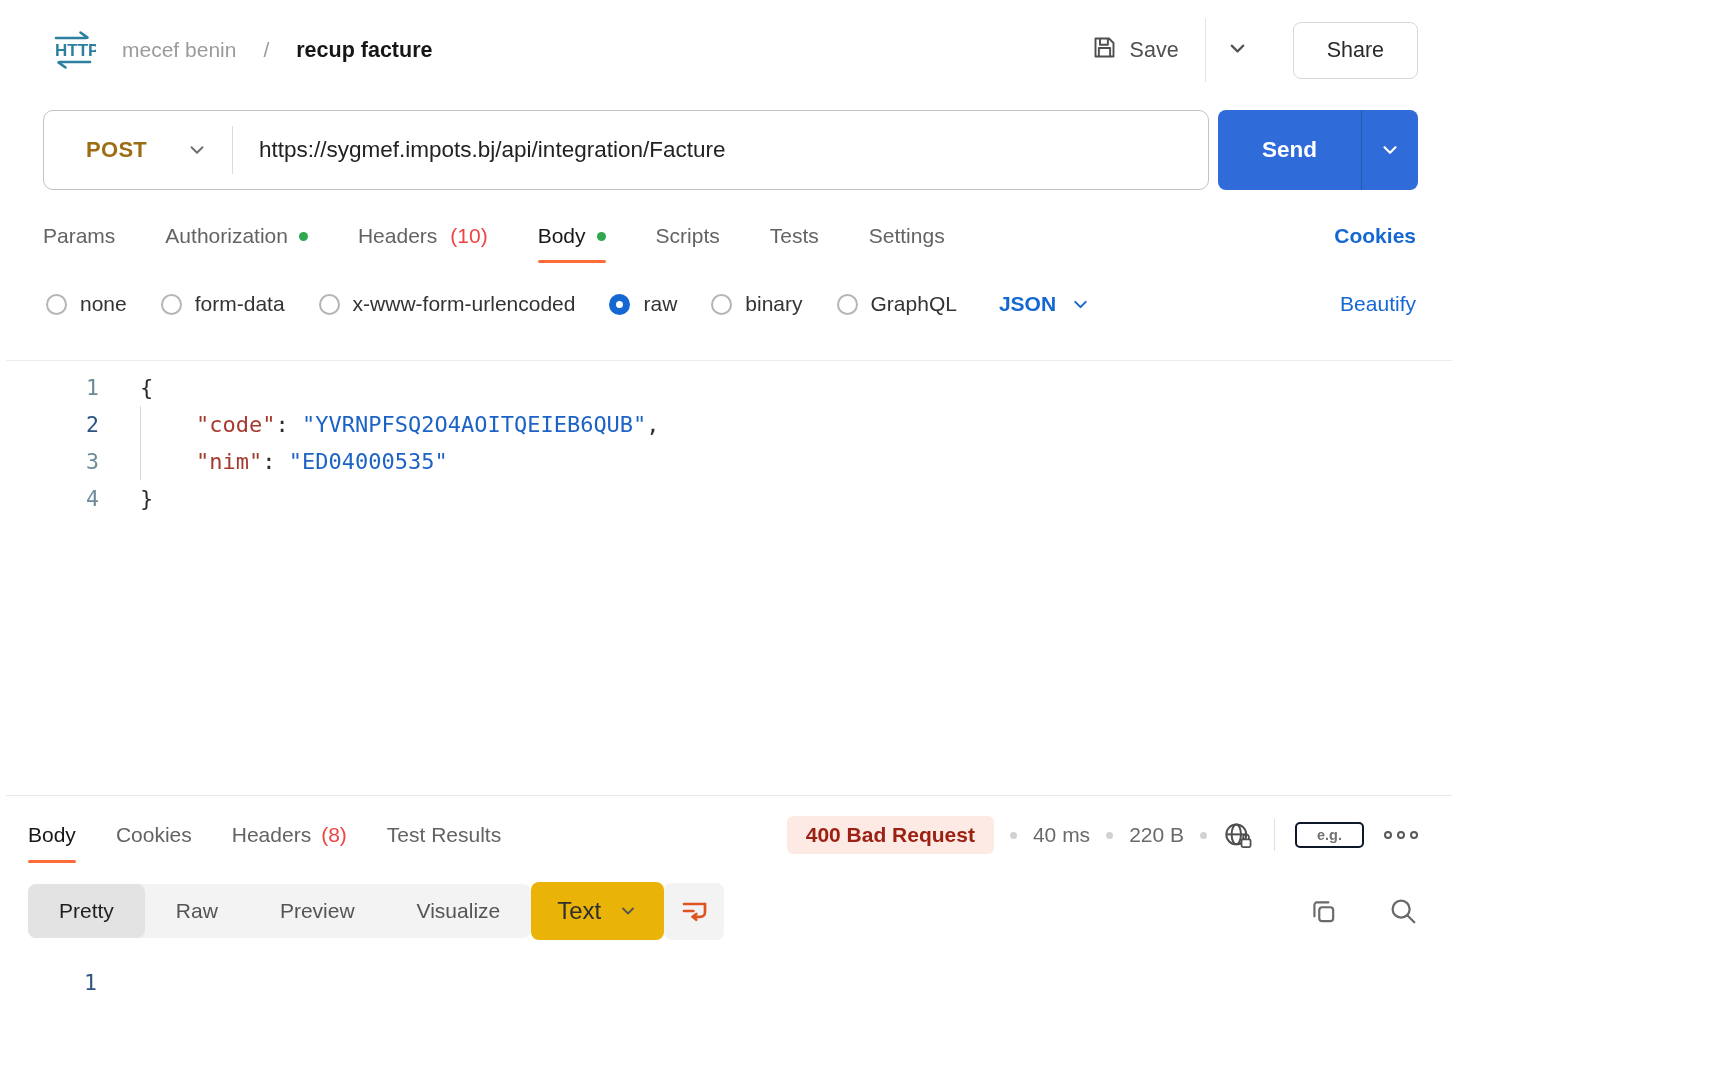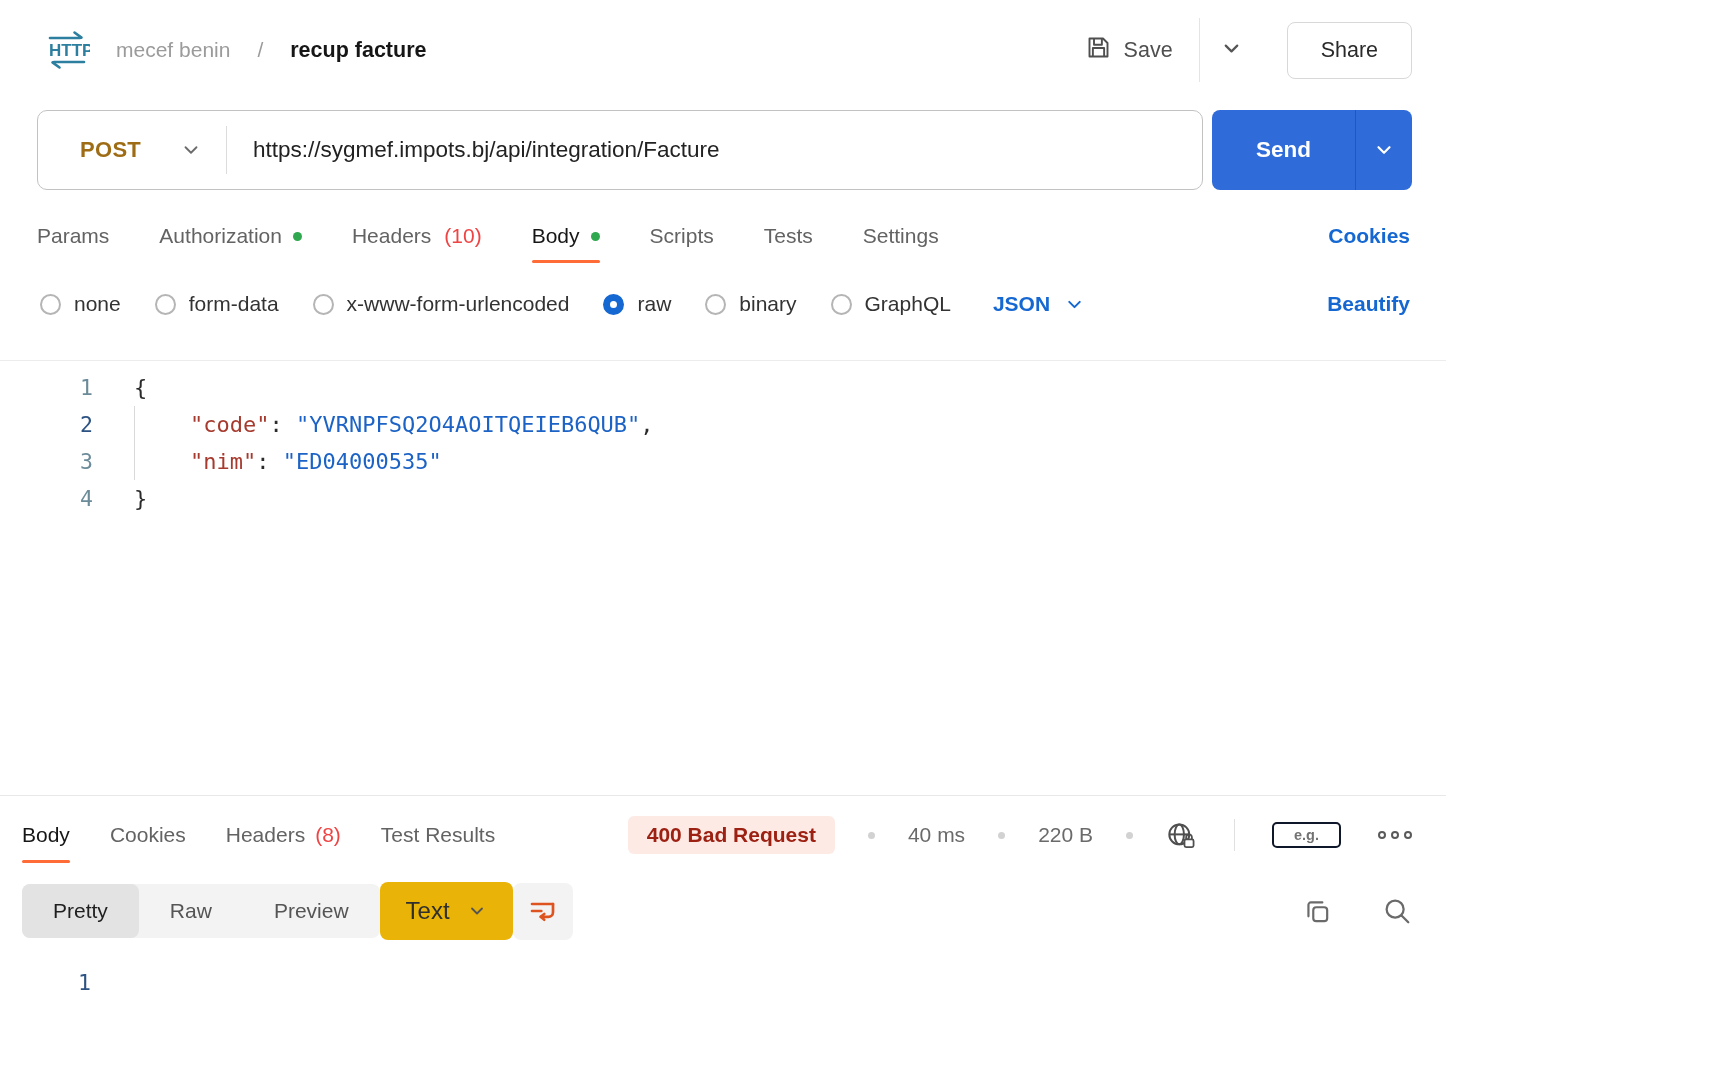--- a/index.html
+++ b/index.html
@@ -1,18 +1,18 @@
 <!DOCTYPE html>
 <html><head>
 <meta charset="utf-8">
 <style>
   * { margin:0; padding:0; box-sizing:border-box; }
   html,body { background:#fff; }
   body { font-family:"Liberation Sans", sans-serif; color:#212121; }
-  .app { position:relative; width:1446px; height:1086px; background:#fff; overflow:hidden; }
+  .app { position:relative; width:1446px; height:1086px; background:#fff; overflow:hidden;margin-left:6px; }
 
   
   .topbar { display:flex; align-items:center; height:100px; padding:0 34px 0 44px; }
   .http-logo { margin-right:26px; display:flex; align-items:center; }
   .breadcrumb { display:flex; align-items:center; gap:27px; font-size:21px; }
   .crumb-collection { color:#9b9b9b; cursor:pointer; }
   .crumb-sep { color:#9b9b9b; }
   .crumb-request { font-weight:700; color:#161616; font-size:21.5px; cursor:pointer; }
   .topbar-right { margin-left:auto; display:flex; align-items:center; }
   .save-btn { display:flex; align-items:center; gap:12px; font-size:21.5px; color:#4f4f4f;
@@ -53,21 +53,21 @@
   .cookies-link { margin-left:auto; margin-right:0; color:#1567d2; font-weight:700; cursor:pointer; }
 
   
   .body-type-row { display:flex; align-items:center; padding:44px 36px 0 40px;
                    font-size:21px; color:#333; gap:34px; }
   .radio-item { display:flex; align-items:center; gap:13px; cursor:pointer; }
   .radio { width:21px; height:21px; border-radius:50%; border:2px solid #b5b5b5; background:#fff; flex:none; }
   .radio-item.selected .radio { border:7px solid #1567d2; }
   .json-select { display:flex; align-items:center; gap:14px; color:#1567d2; font-weight:700;
                  margin-left:8px; cursor:pointer; }
-  .beautify-link { margin-left:auto; color:#1567d2; font-weight:700; cursor:pointer; }
+  .beautify-link { margin-left:auto; color:#1567d2; font-weight:400; cursor:pointer; }
 
   
   .editor { margin-top:44px; border-top:1px solid #ececec; position:relative; height:435px;
             padding-top:8px; font-family:"DejaVu Sans Mono", monospace; font-size:22px; cursor:text; }
   .code-line { display:flex; height:37px; align-items:center; }
   .ln { width:93px; text-align:right; color:#6b8b99; flex:none; font-size:21.5px; }
   .ln.active { color:#2d5382; }
   .code { padding-left:41px; color:#2b2b2b; white-space:pre; display:flex; align-items:center; height:100%; }
   .indent-guide { display:inline-block; width:56px; height:37px; border-left:1px solid #d9d9d9; flex:none; }
   .tok-key { color:#a63a2e; }
@@ -79,21 +79,21 @@
   .editor-lane-border { position:absolute; left:1692px; top:365px; width:1px; height:434px; background:#eeeeee; }
   .outer-scroll-line { position:absolute; left:1707px; top:365px; width:1px; height:721px; background:#e8e8e8; }
 
   
   .response { border-top:1px solid #e8e8e8; position:relative; }
   .resp-header { display:flex; align-items:center; padding:20px 30px 0 22px; font-size:21px; color:#636363; }
   .resp-tab { margin-right:40px; position:relative; cursor:pointer; display:flex; align-items:center; gap:8px; }
   .resp-tab.active { color:#161616; }
   .resp-tab.active::after { content:""; position:absolute; left:0; right:0; bottom:-16px;
                             height:3px; background:#ff6c37; border-radius:2px; }
-  .resp-meta { margin-left:auto; display:flex; align-items:center; gap:33px; }
+  .resp-meta { margin-left:auto; display:flex; align-items:center; gap:16px; }
   .status-pill { background:#fdeae5; color:#9c2113; font-size:21px; font-weight:600;
                  padding:7px 19px; border-radius:6px; }
   .meta-dot { width:7px; height:7px; border-radius:50%; background:#d2d2d2; }
   .meta-text { color:#6a6a6a; font-size:21px; }
   .meta-vdiv { width:1px; height:32px; background:#e0e0e0; margin:0 4px; }
   .eg-badge { border:2px solid #0f172a; border-radius:5px; font-size:14.5px; font-weight:600;
               color:#737373; padding:3px 20px; cursor:pointer; }
   .ellipsis-icon { display:flex; gap:5px; cursor:pointer; padding:4px; }
   .ellipsis-icon i { width:8px; height:8px; border:2px solid #5a5a5a; border-radius:50%; display:block; }
   .icon-btn { background:none; border:none; cursor:pointer; display:flex; align-items:center; padding:0; }
@@ -304,20 +304,21 @@
             <i></i>
         </span>
       </div>
     </div>
 
     <div class="resp-toolbar">
       <div class="view-tabs">
         <span class="view-tab selected">Pretty</span>
         <span class="view-tab">Raw</span>
         <span class="view-tab">Preview</span>
+        <span class="view-tab">Visualize</span>
       </div>
       <div class="format-select">
         <span>Text</span>
         <span class="chev">
           <svg width="20" height="20" viewBox="0 0 24 24" fill="none" stroke="currentColor" stroke-width="2.2" stroke-linecap="round" stroke-linejoin="round">
               <path d="M6 9 l6 6 6 -6"></path>
             </svg>
         </span>
       </div>
       <button class="wrap-btn">

